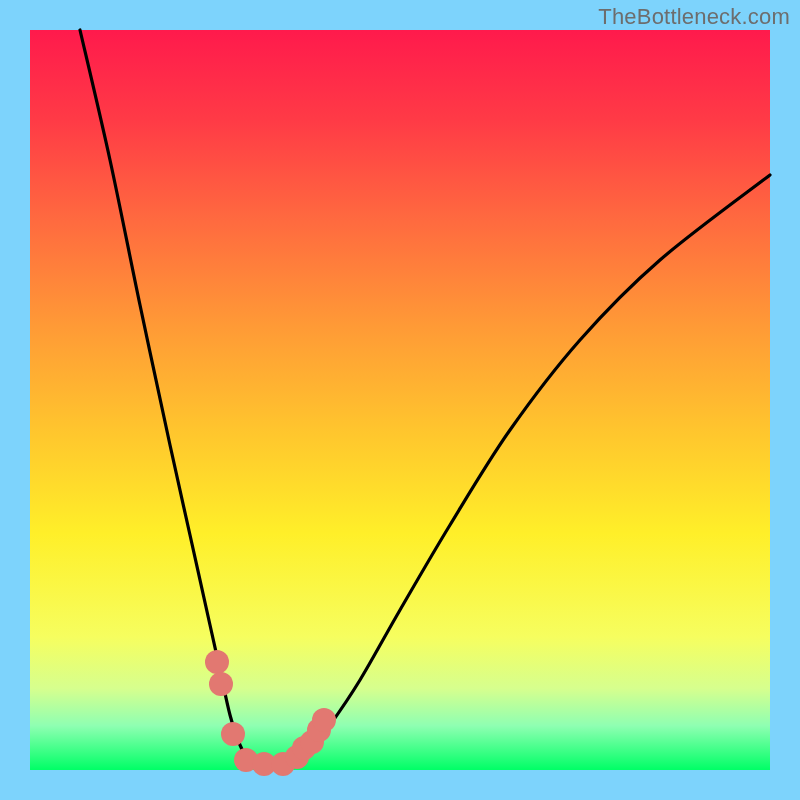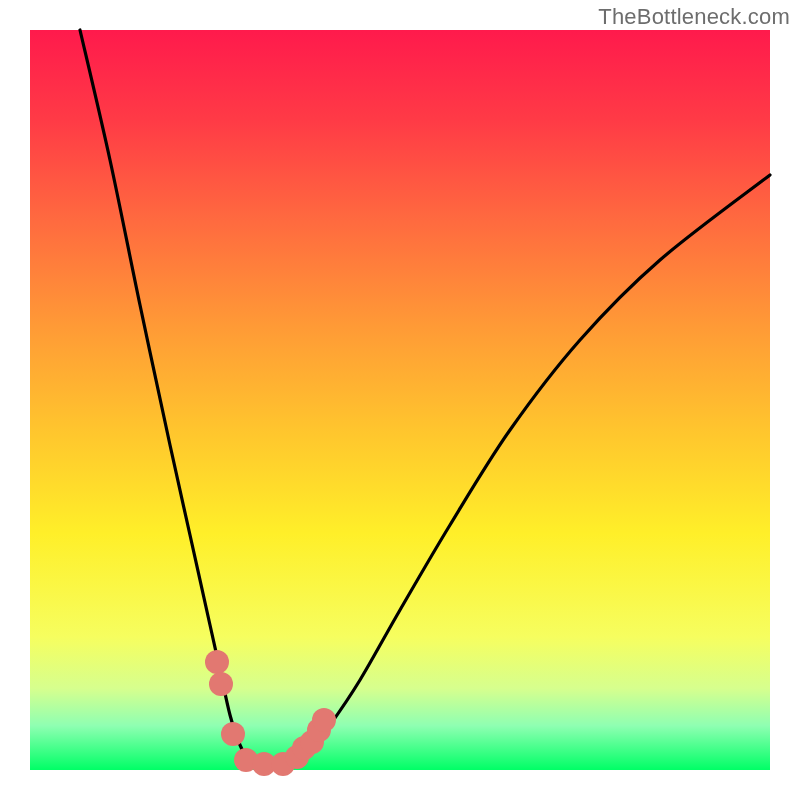--- a/index.html
+++ b/index.html
@@ -10,21 +10,21 @@
     background: #000;
     overflow: hidden;
     font-family: Arial, Helvetica, sans-serif;
   }
   .frame {
     position: absolute;
     left: 0;
     top: 0;
     width: 800px;
     height: 800px;
-    background: #ffffff;
+    background: #7dd3fc;
   }
   .plot {
     position: absolute;
     left: 30px;
     top: 30px;
     width: 740px;
     height: 740px;
     
     background: linear-gradient(
       to bottom,

